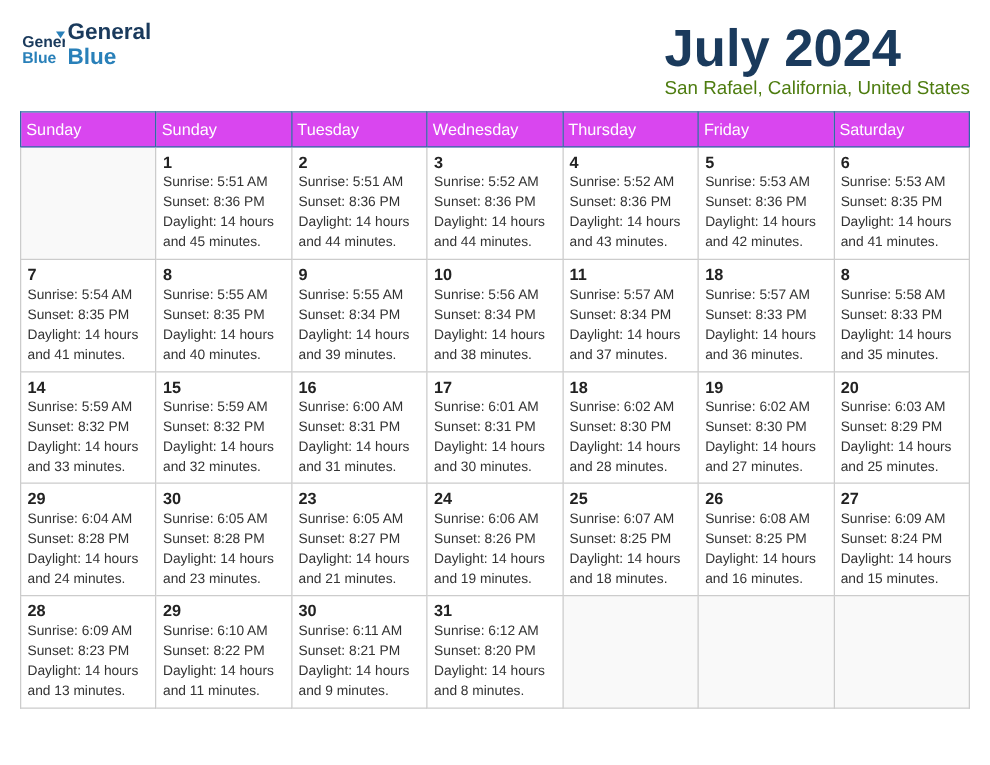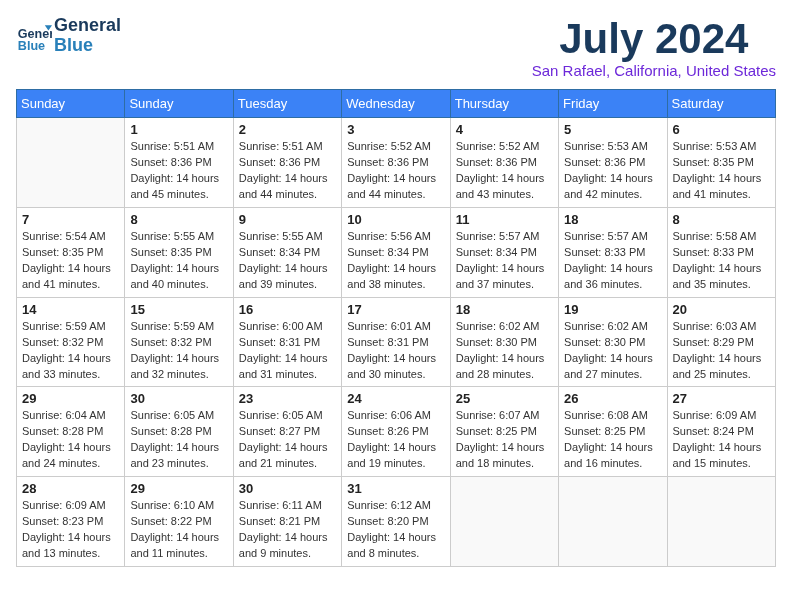--- a/index.html
+++ b/index.html
@@ -10,39 +10,39 @@
       min-height: 612px;
       padding: 16px;
     }
     .header-area {
       display: flex;
       justify-content: space-between;
       align-items: flex-start;
       margin-bottom: 10px;
     }
     .title-area {
-      text-align: center;
+      text-align: left;
     }
     .month-title {
       font-size: 42px;
       font-weight: bold;
       color: #1a3a5c;
       line-height: 1.1;
     }
     .location-title {
       font-size: 15px;
-      color: #6d28d9;
+      color: #4d7c0f;
     }
     .calendar {
       width: 100%;
       border-collapse: collapse;
       font-size: 11px;
     }
     .calendar th {
-      background-color: #3b82f6;
+      background-color: #d946ef;
       color: #fff;
       padding: 6px 4px;
       text-align: left;
       font-size: 13px;
       font-weight: normal;
       border: 1px solid #2e6da4;
     }
     .calendar td {
       border: 1px solid #ccc;
       vertical-align: top;

